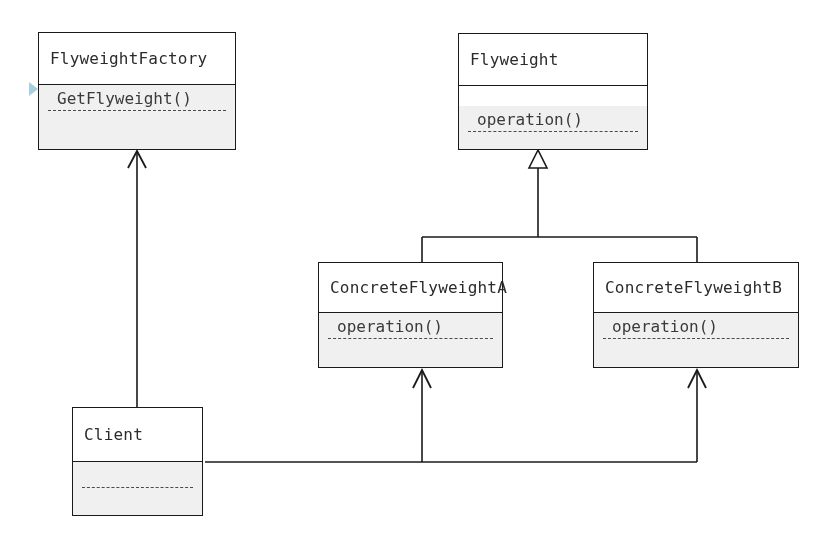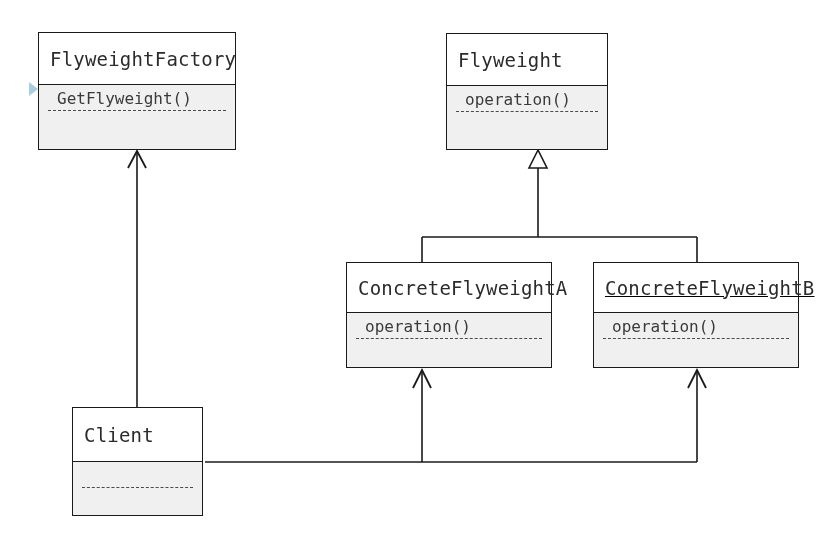--- a/index.html
+++ b/index.html
@@ -37,21 +37,21 @@
   .class-name-compartment {
     box-sizing: border-box;
     background: #ffffff;
     border-bottom: 1px solid #1a1a1a;
     display: flex;
     align-items: center;
     padding-left: 11px;
     flex: none;
   }
   .class-name {
-    font-size: 19px;
+    font-size: 16px;
     color: #2b2b2b;
     letter-spacing: 0.2px;
     white-space: nowrap;
   }
   .class-members-compartment {
     box-sizing: border-box;
     background: #f0f0f0;
     flex: 1 1 auto;
     position: relative;
     padding: 5px 9px 0 9px;
@@ -115,42 +115,42 @@
       <span class="class-name">FlyweightFactory</span>
     </div>
     <div class="class-members-compartment">
       <div class="member">GetFlyweight()</div>
       <div class="member-separator" style="top:25px;"></div>
     </div>
   </div>
 
   <div class="gutter-marker" style="left:29px; top:82px;"></div>
 
-  <div class="uml-class" style="left:446px; top:33px; width:162px; height:117px;">
+  <div class="uml-class" style="left:458px; top:33px; width:190px; height:117px;gap:20px;">
     <div class="class-name-compartment" style="height:52px;">
       <span class="class-name">Flyweight</span>
     </div>
     <div class="class-members-compartment">
       <div class="member">operation()</div>
       <div class="member-separator" style="top:25px;"></div>
     </div>
   </div>
 
-  <div class="uml-class" style="left:318px; top:262px; width:206px; height:106px;margin-left:28px;">
+  <div class="uml-class" style="left:318px; top:262px; width:185px; height:106px;">
     <div class="class-name-compartment" style="height:50px;">
       <span class="class-name">ConcreteFlyweightA</span>
     </div>
     <div class="class-members-compartment">
       <div class="member">operation()</div>
       <div class="member-separator" style="top:25px;"></div>
     </div>
   </div>
 
   <div class="uml-class" style="left:593px; top:262px; width:206px; height:106px;">
-    <div class="class-name-compartment" style="height:50px;text-decoration:underline;">
+    <div class="class-name-compartment" style="height:50px;">
       <span class="class-name">ConcreteFlyweightB</span>
     </div>
     <div class="class-members-compartment">
       <div class="member">operation()</div>
       <div class="member-separator" style="top:25px;"></div>
     </div>
   </div>
 
   <div class="uml-class" style="left:72px; top:407px; width:131px; height:109px;">
     <div class="class-name-compartment" style="height:54px;">

